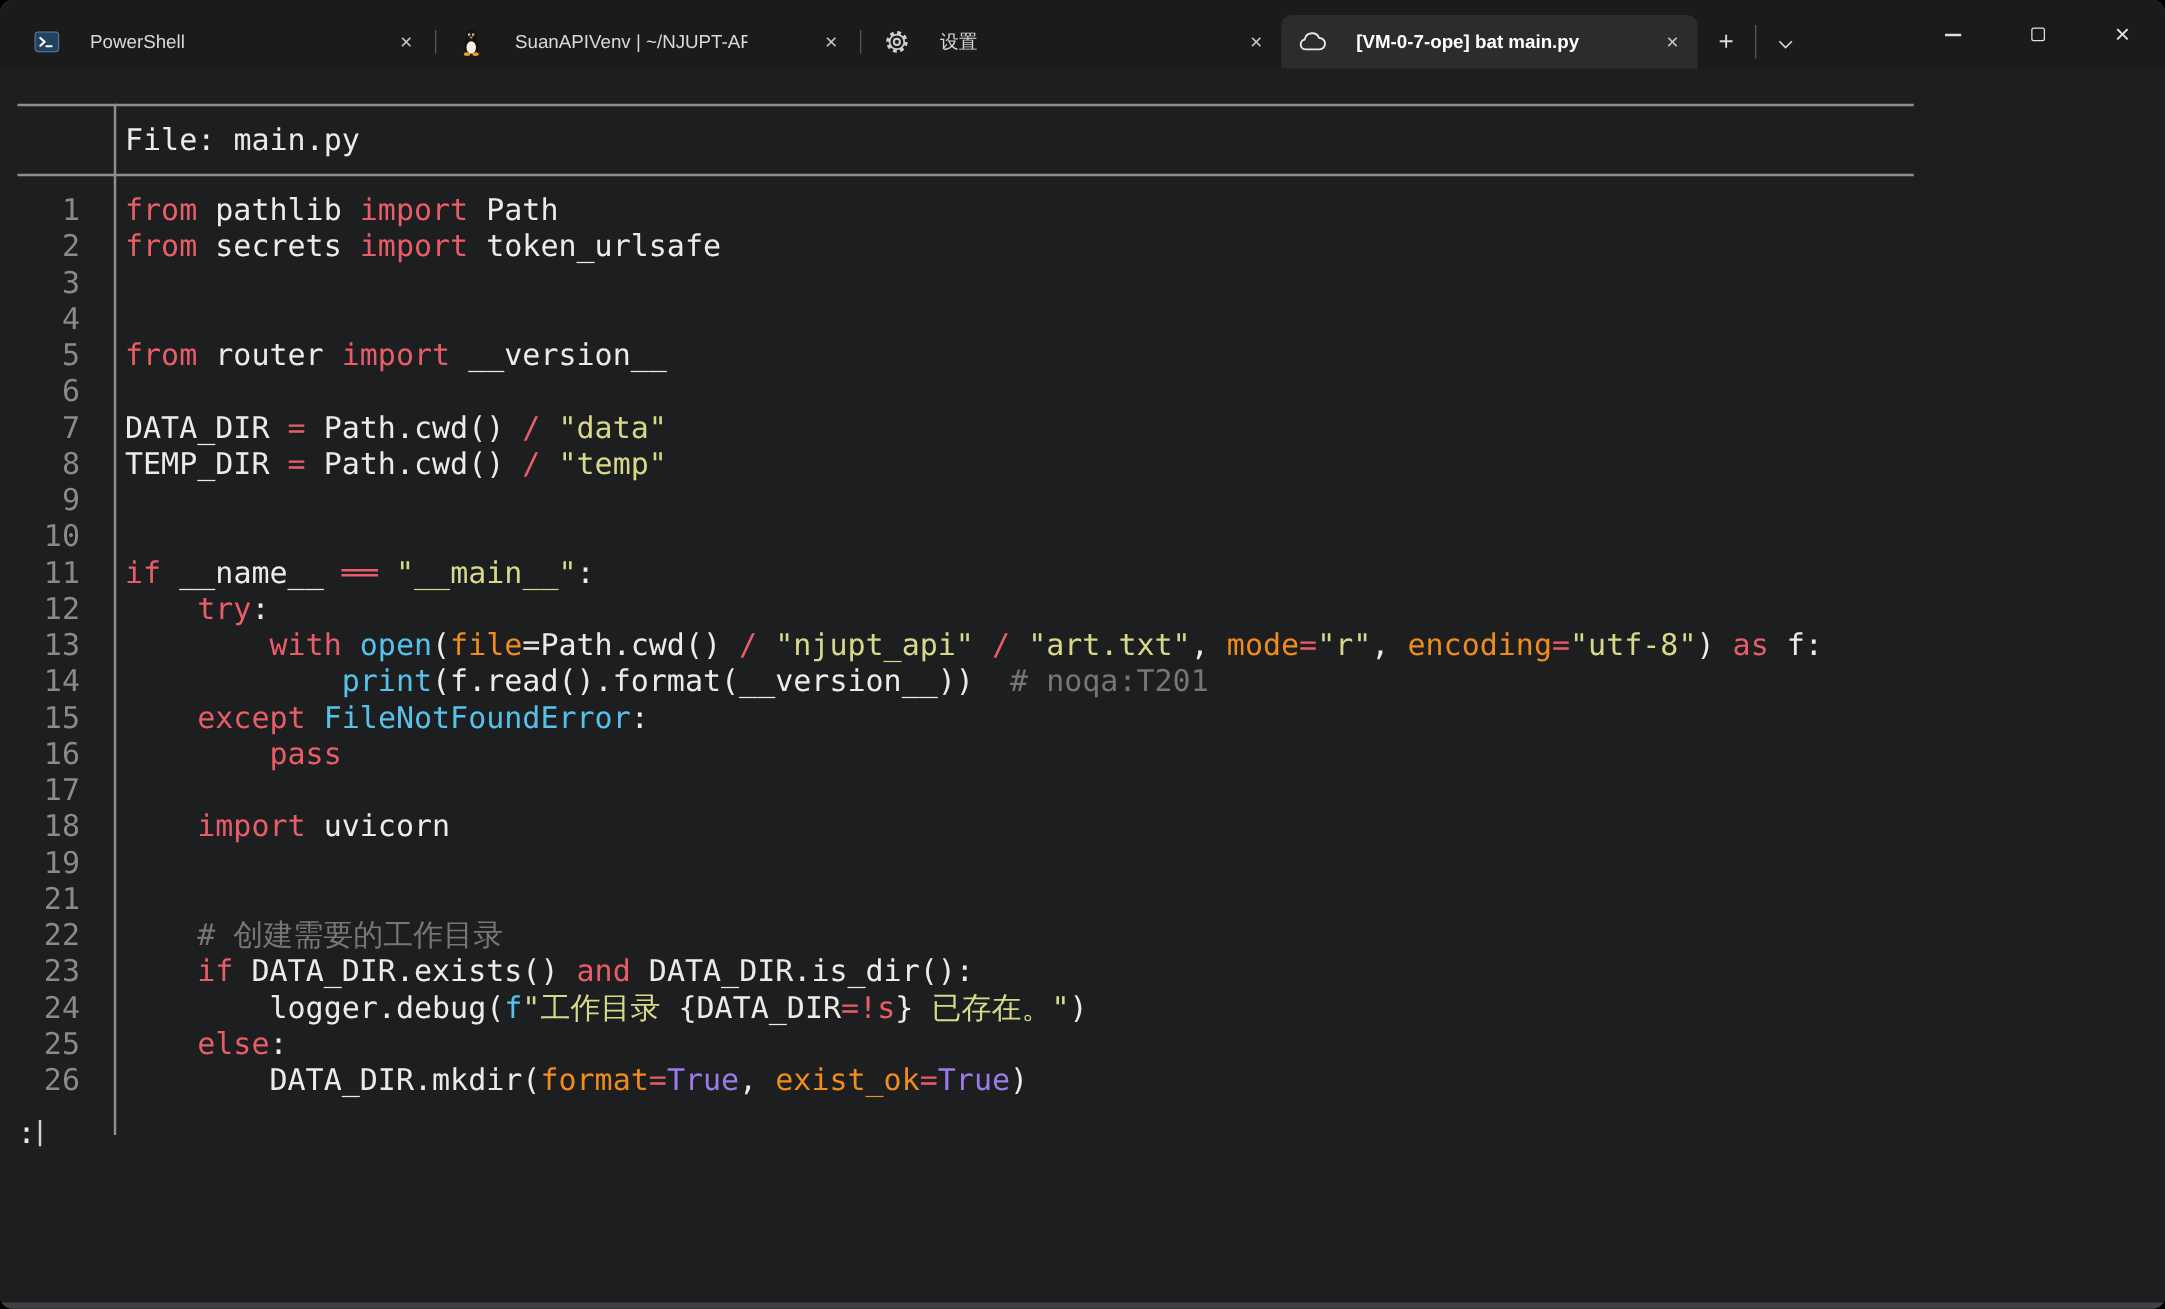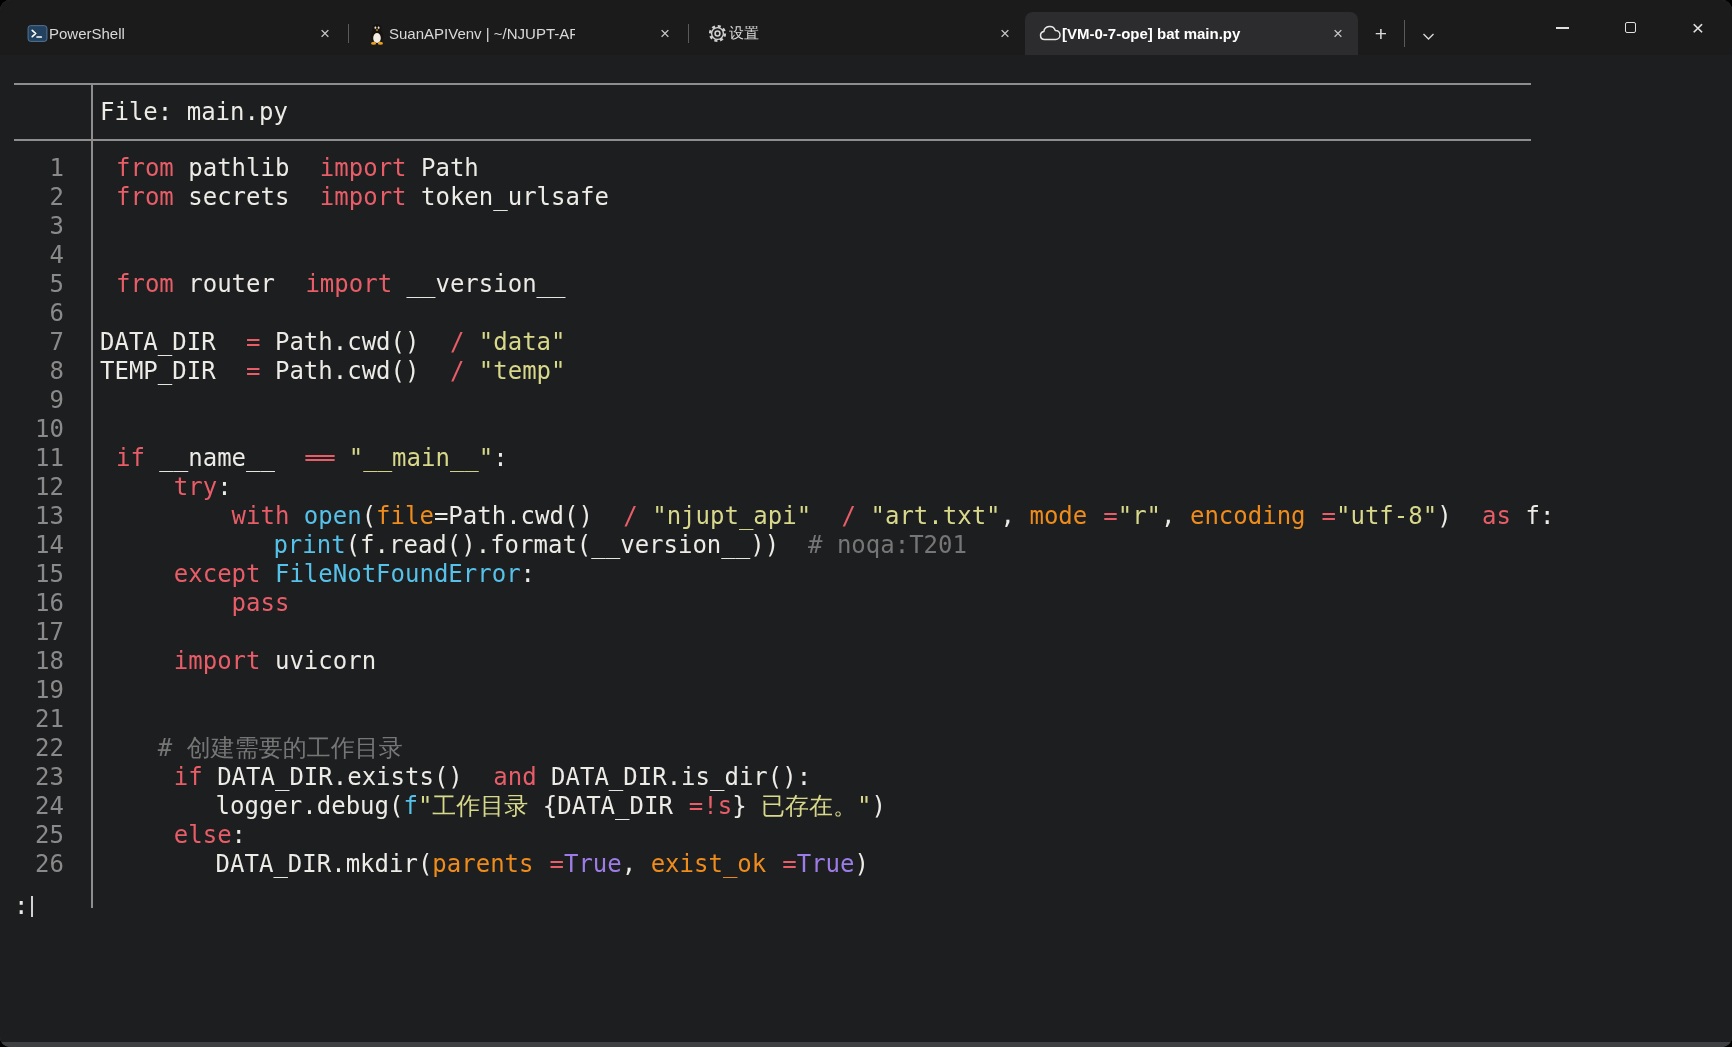--- a/index.html
+++ b/index.html
@@ -3,21 +3,21 @@
 <meta charset="utf-8">
 <style>
   * { margin:0; padding:0; box-sizing:border-box; }
   html,body { width:1732px; height:1047px; background:#000; font-family:"Liberation Sans",sans-serif; overflow:hidden; }
 
   .window { position:absolute; inset:0; background:var(--terminal_bg,#1d1e20); border-radius:10px; overflow:hidden;
             box-shadow: inset 0 0 0 1px #3d3d3d; }
 
   
   .tabbar { position:relative; height:55px; background:var(--bar_bg,#1b1b1b); display:flex; align-items:flex-end; padding-left:12px; }
-  .tab { width:333px; height:43px; display:flex; align-items:center; gap:1px; padding:0 10px 0 14px;
+  .tab { width:333px; height:43px; display:flex; align-items:center; gap:24px; padding:0 10px 0 14px;
          color:#d9d9d9; font-size:15px; border-radius:8px 8px 0 0; cursor:default; flex:none; overflow:hidden; }
   .tab.active { background:var(--tab_active_bg,#2c2c2e); color:#ffffff; font-weight:bold; }
   .tab-icon { width:22px; height:22px; display:flex; align-items:center; justify-content:center; flex:none; }
   .tab-title { flex:1; max-width:186px; overflow:hidden; white-space:nowrap; }
   .tab-close { margin-left:auto; width:20px; text-align:center; color:#c6c6c6; font-size:17px; font-weight:normal; flex:none; }
   .tab-sep { width:1px; height:19px; background:#5a5a5a; align-self:flex-end; margin:0 3px 12px 3px; flex:none; }
   .bar-btn { width:46px; height:43px; align-self:flex-end; display:flex; align-items:center; justify-content:center;
              color:#d8d8d8; font-size:21px; font-weight:300; flex:none; }
   .bar-sep { width:1px; height:27px; background:#5a5a5a; align-self:flex-end; margin-bottom:8px; flex:none; }
   .drag-region { flex:1; height:100%; }
@@ -33,21 +33,21 @@
   .bat-view { position:relative; width:1517px; }
   .hrule { height:2px; background:var(--rule,#8e8e8e); }
   .vline { position:absolute; left:77px; top:0; width:2px; height:825px; background:var(--rule,#8e8e8e); }
   .bat-header { height:54px; line-height:54px; padding-left:86px; white-space:pre; }
   .bat-header .fname { }
   .code-block { padding-top:13px; }
   .line { display:flex; height:29px; line-height:29px; white-space:pre; }
   .ln { width:50px; text-align:right; color:var(--line_number,#8a8a8a); flex:none; }
   .code { padding-left:36px; }
   .tk-w { color:var(--text,#edebe6); }
-  .tk-k { color:var(--keyword,#e85d67);margin-left:16px; }
+  .tk-k { color:var(--keyword,#e85d67); }
   .tk-s { color:var(--string,#d8d88a); }
   .tk-c { color:var(--function,#56c2ea);margin-top:14px; }
   .tk-o { color:var(--param,#ef8c1c); }
   .tk-p { color:var(--constant,#9d7ce8); }
   .tk-m { color:var(--comment,#767676); }
   .pager-row { margin-top:13px; height:29px; display:flex; align-items:center; }
   .pager-prompt { line-height:29px; }
   .cursor { width:2px; height:21px; background:#d2d2d2; margin-left:3px; }
 
   .bottom-edge { position:absolute; left:0; right:0; bottom:0; height:5px; background:#3f4043; }
@@ -155,21 +155,21 @@
           <div class="line"><span class="ln">15</span><span class="code"><span class="tk-w">    </span><span class="tk-k">except</span><span class="tk-w"> </span><span class="tk-c">FileNotFoundError</span><span class="tk-w">:</span></span></div>
           <div class="line"><span class="ln">16</span><span class="code"><span class="tk-w">        </span><span class="tk-k">pass</span></span></div>
           <div class="line"><span class="ln">17</span><span class="code"></span></div>
           <div class="line"><span class="ln">18</span><span class="code"><span class="tk-w">    </span><span class="tk-k">import</span><span class="tk-w"> uvicorn</span></span></div>
           <div class="line"><span class="ln">19</span><span class="code"></span></div>
           <div class="line"><span class="ln">21</span><span class="code"></span></div>
           <div class="line"><span class="ln">22</span><span class="code"><span class="tk-w">    </span><span class="tk-m"># 创建需要的工作目录</span></span></div>
           <div class="line"><span class="ln">23</span><span class="code"><span class="tk-w">    </span><span class="tk-k">if</span><span class="tk-w"> DATA_DIR.exists() </span><span class="tk-k">and</span><span class="tk-w"> DATA_DIR.is_dir():</span></span></div>
           <div class="line"><span class="ln">24</span><span class="code"><span class="tk-w">        logger.debug(</span><span class="tk-c">f</span><span class="tk-s">"工作目录 </span><span class="tk-w">{DATA_DIR</span><span class="tk-k">=!s</span><span class="tk-w">}</span><span class="tk-s"> 已存在。"</span><span class="tk-w">)</span></span></div>
           <div class="line"><span class="ln">25</span><span class="code"><span class="tk-w">    </span><span class="tk-k">else</span><span class="tk-w">:</span></span></div>
-          <div class="line"><span class="ln">26</span><span class="code"><span class="tk-w">        DATA_DIR.mkdir(</span><span class="tk-o">parents</span><span class="tk-k">=</span><span class="tk-p">True</span><span class="tk-w">, </span><span class="tk-o">exist_ok</span><span class="tk-k">=</span><span class="tk-p">True</span><span class="tk-w">)</span></span></div>
+          <div class="line"><span class="ln">26</span><span class="code"><span class="tk-w">        DATA_DIR.mkdir(</span><span class="tk-o">format</span><span class="tk-k">=</span><span class="tk-p">True</span><span class="tk-w">, </span><span class="tk-o">exist_ok</span><span class="tk-k">=</span><span class="tk-p">True</span><span class="tk-w">)</span></span></div>
         </div>
       <div class="pager-row">
         <span class="pager-prompt">:</span>
         <span class="cursor"></span>
       </div>
     </div>
   </div>
 
   <div class="bottom-edge"></div>
 </div>

